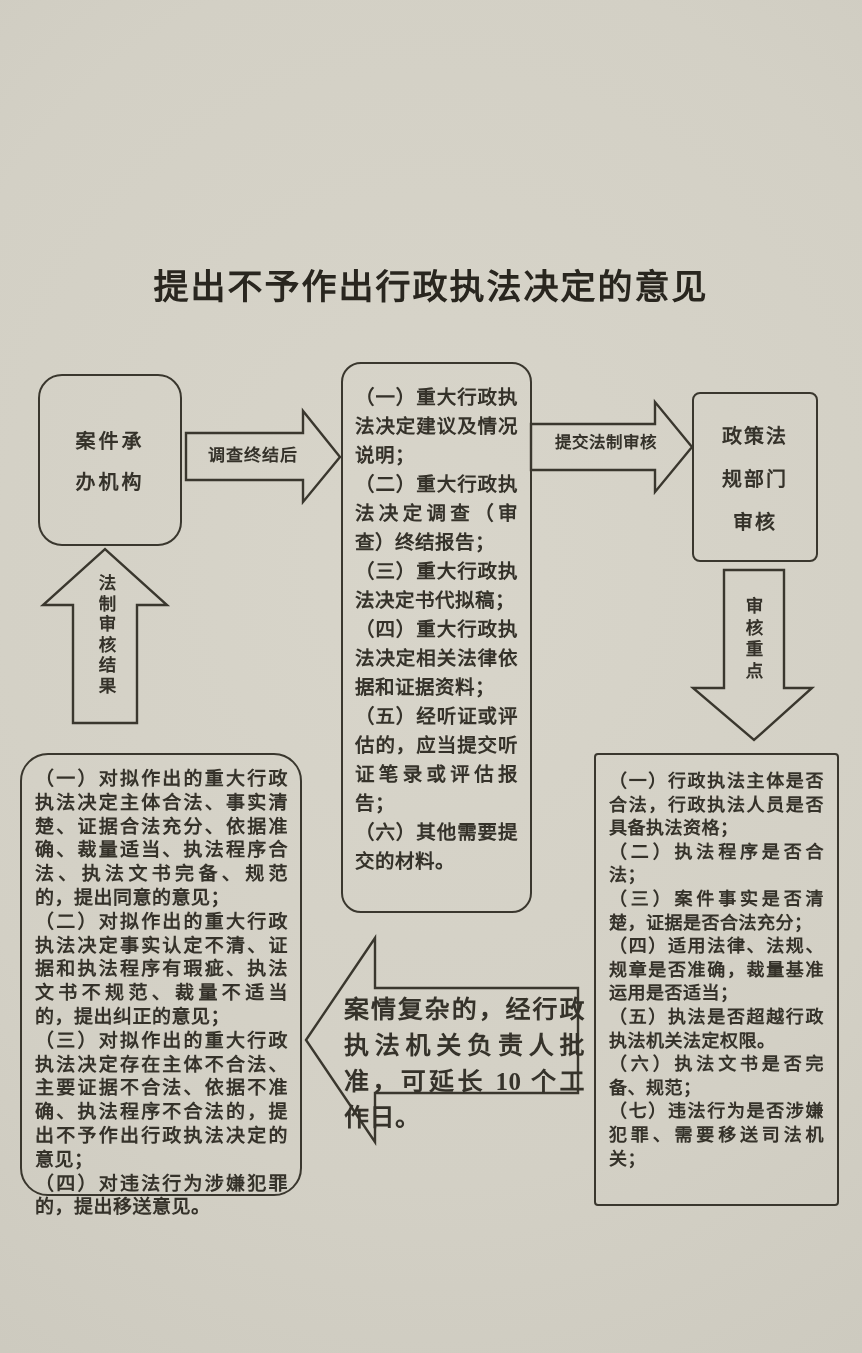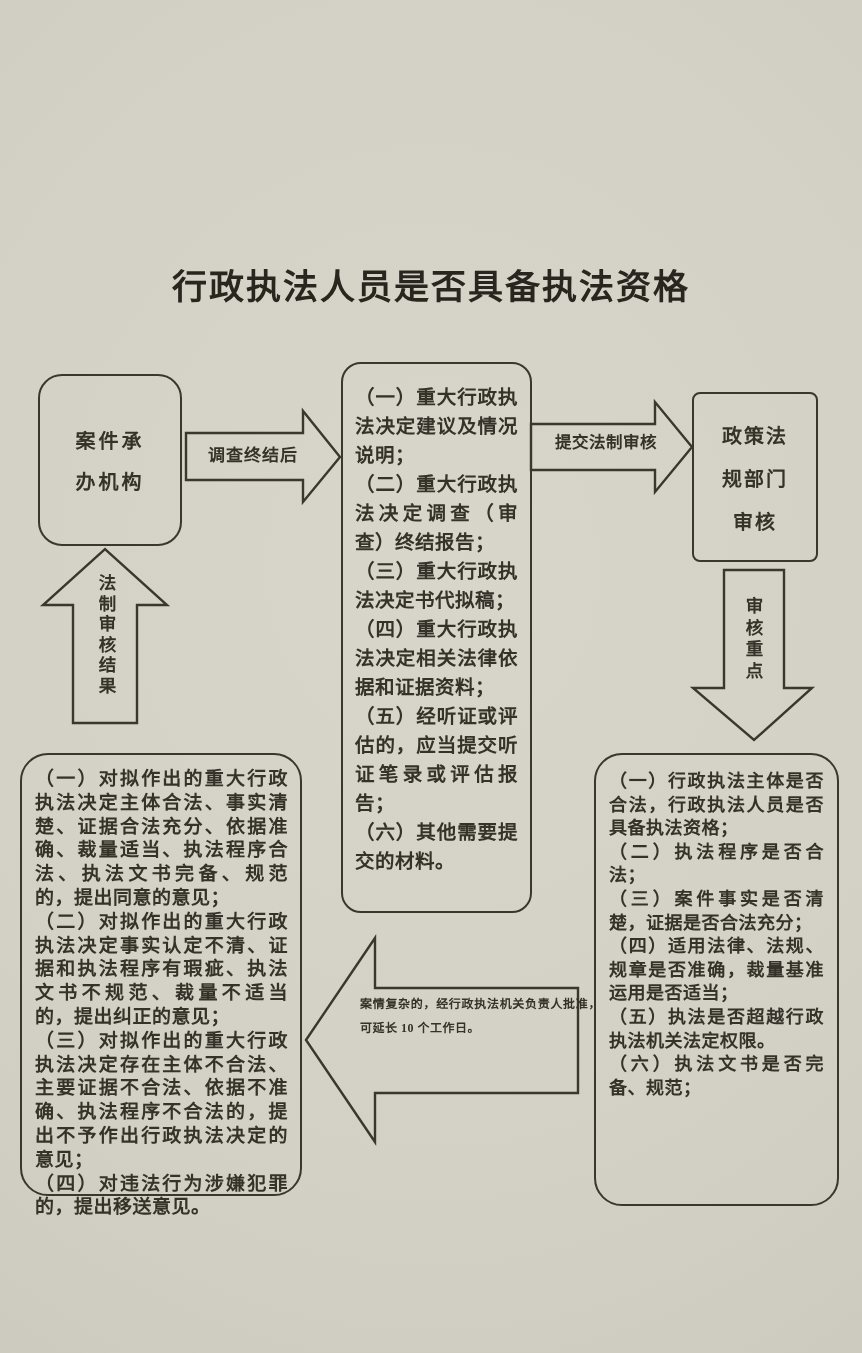--- a/index.html
+++ b/index.html
@@ -47,21 +47,21 @@
     letter-spacing:0.5px;
     text-align:justify;
   }
   .node-policy{
     left:692px;top:392px;width:126px;height:170px;
     border-radius:8px;gap:14px;
     font-size:20px;letter-spacing:2px;
   }
   .node-review{
     left:594px;top:753px;width:245px;height:453px;
-    border-radius:28px;
+    border-radius:4px;
     padding:15px 13px;
     font-size:18px;line-height:23.6px;
     letter-spacing:0.5px;
     text-align:justify;
   }
   .node-opinions{
     left:20px;top:741px;width:282px;height:443px;
     border-radius:28px;
     padding:12px 12px 0 13px;
     font-size:19px;line-height:23.8px;
@@ -100,30 +100,30 @@
   .lbl-focus{
     left:741px;top:597px;height:100px;
     font-size:17.5px;letter-spacing:4px;
   }
   .lbl-result{
     left:94px;top:574px;height:135px;
     font-size:17.5px;letter-spacing:3px;
   }
   .lbl-extension{
     left:344px;top:992px;width:241px;
-    font-size:12px;line-height:24px;
-    text-align:justify;letter-spacing:0.5px;margin-left:16px;
+    font-size:25px;line-height:36px;
+    text-align:justify;letter-spacing:0.5px;
   }
 </style>
 </head>
 <body>
 
 <div id="page">
 
-  <div class="title">行政执法人员是否具备执法资格</div>
+  <div class="title">提出不予作出行政执法决定的意见</div>
 
   <svg class="arrows" viewBox="0 0 862 1353" xmlns="http://www.w3.org/2000/svg">
     <polygon points="186,433 303,433 303,411 340,457 303,502 303,480 186,480"></polygon>
     <polygon points="531,424 655,424 655,402 692,447 655,492 655,470 531,470"></polygon>
     <polygon points="724,570 784,570 784,688 812,688 754,740 693,688 724,688"></polygon>
     <polygon points="73,723 73,605 43,605 105,549 167,605 137,605 137,723"></polygon>
     <polygon points="306,1040 375,938 375,988 578,988 578,1093 375,1093 375,1142"></polygon>
   </svg>
 
   <div class="node node-center node-case">
@@ -146,20 +146,21 @@
     <div>审核</div>
   </div>
 
   <div class="node node-review">
     <p>（一）行政执法主体是否合法，行政执法人员是否具备执法资格；</p>
     <p>（二）执法程序是否合法；</p>
     <p>（三）案件事实是否清楚，证据是否合法充分；</p>
     <p>（四）适用法律、法规、规章是否准确，裁量基准运用是否适当；</p>
     <p>（五）执法是否超越行政执法机关法定权限。</p>
     <p>（六）执法文书是否完备、规范；</p>
+    <p>（七）违法行为是否涉嫌犯罪、需要移送司法机关；</p>
   </div>
 
   <div class="node node-opinions">
     <p>（一）对拟作出的重大行政执法决定主体合法、事实清楚、证据合法充分、依据准确、裁量适当、执法程序合法、执法文书完备、规范的，提出同意的意见；</p>
     <p>（二）对拟作出的重大行政执法决定事实认定不清、证据和执法程序有瑕疵、执法文书不规范、裁量不适当的，提出纠正的意见；</p>
     <p>（三）对拟作出的重大行政执法决定存在主体不合法、主要证据不合法、依据不准确、执法程序不合法的，提出不予作出行政执法决定的意见；</p>
     <p>（四）对违法行为涉嫌犯罪的，提出移送意见。</p>
   </div>
 
   <div class="arrow-label lbl-investigation">调查终结后</div>

